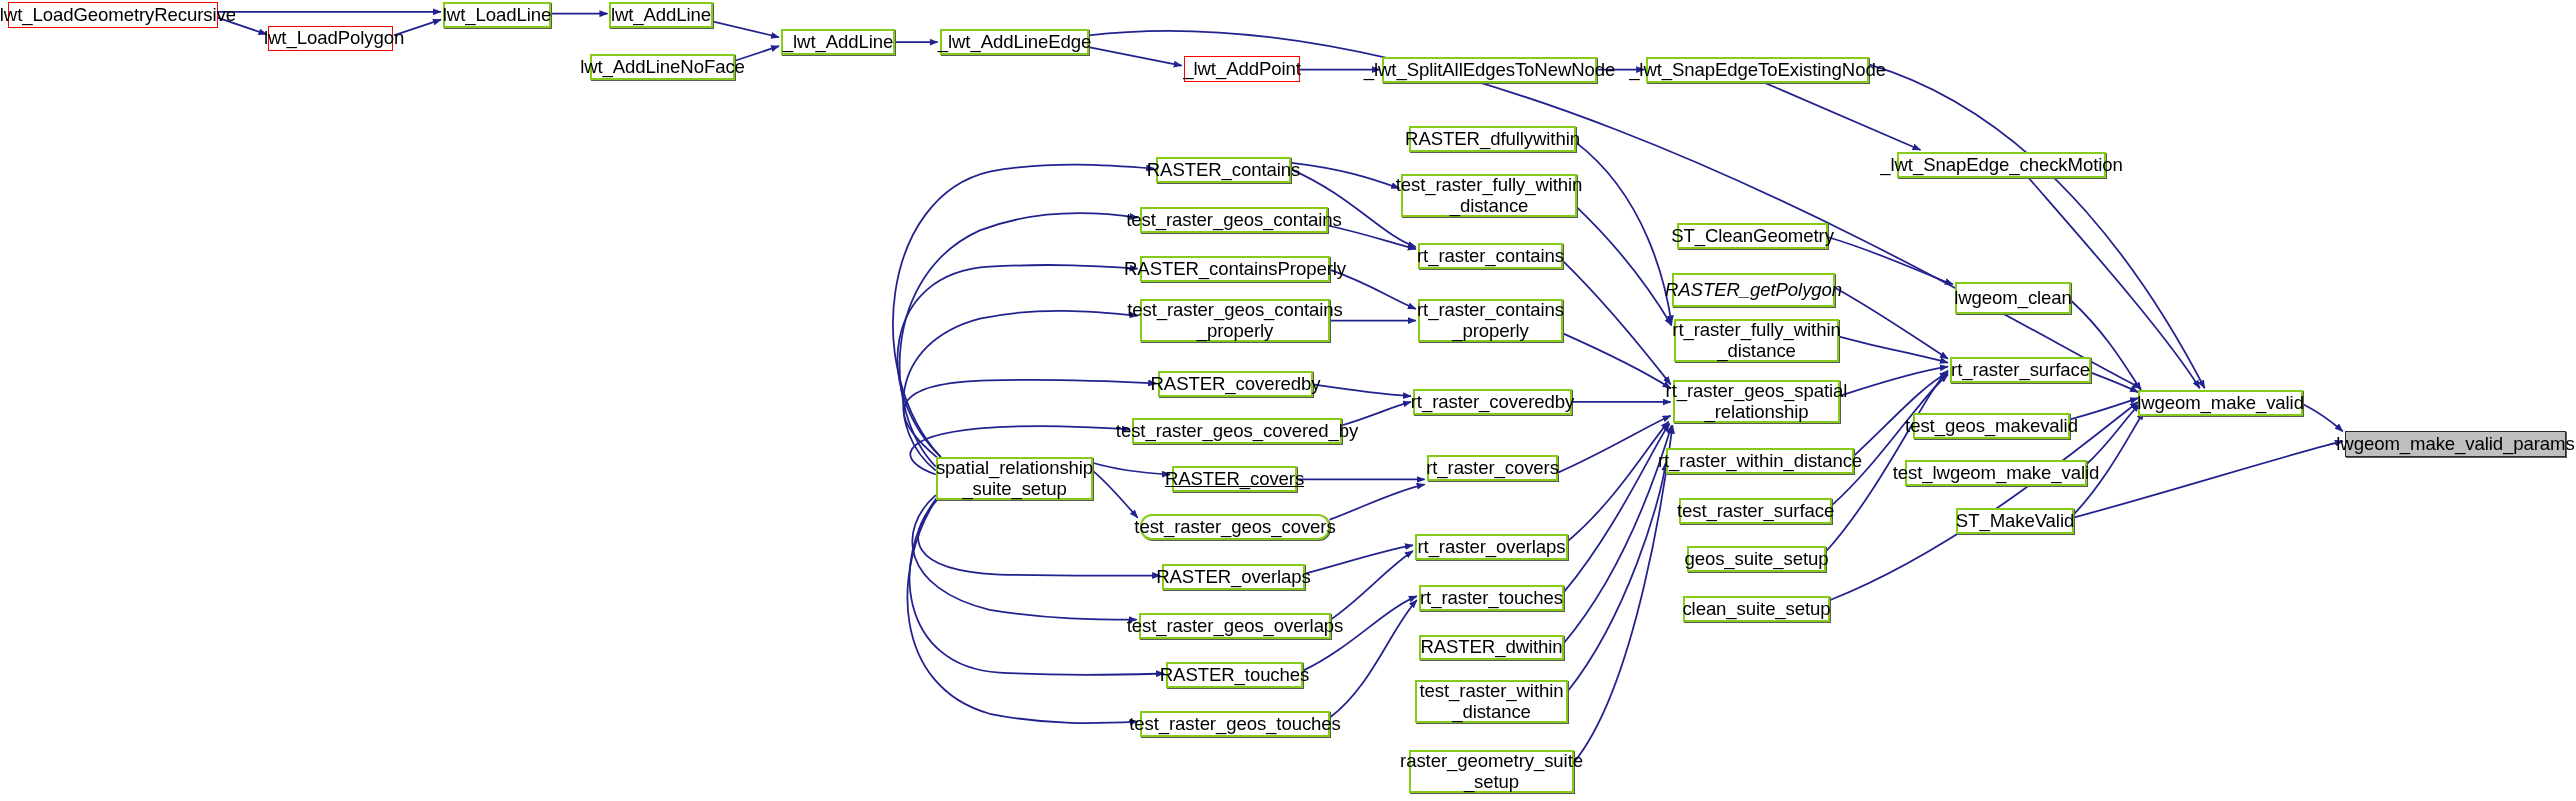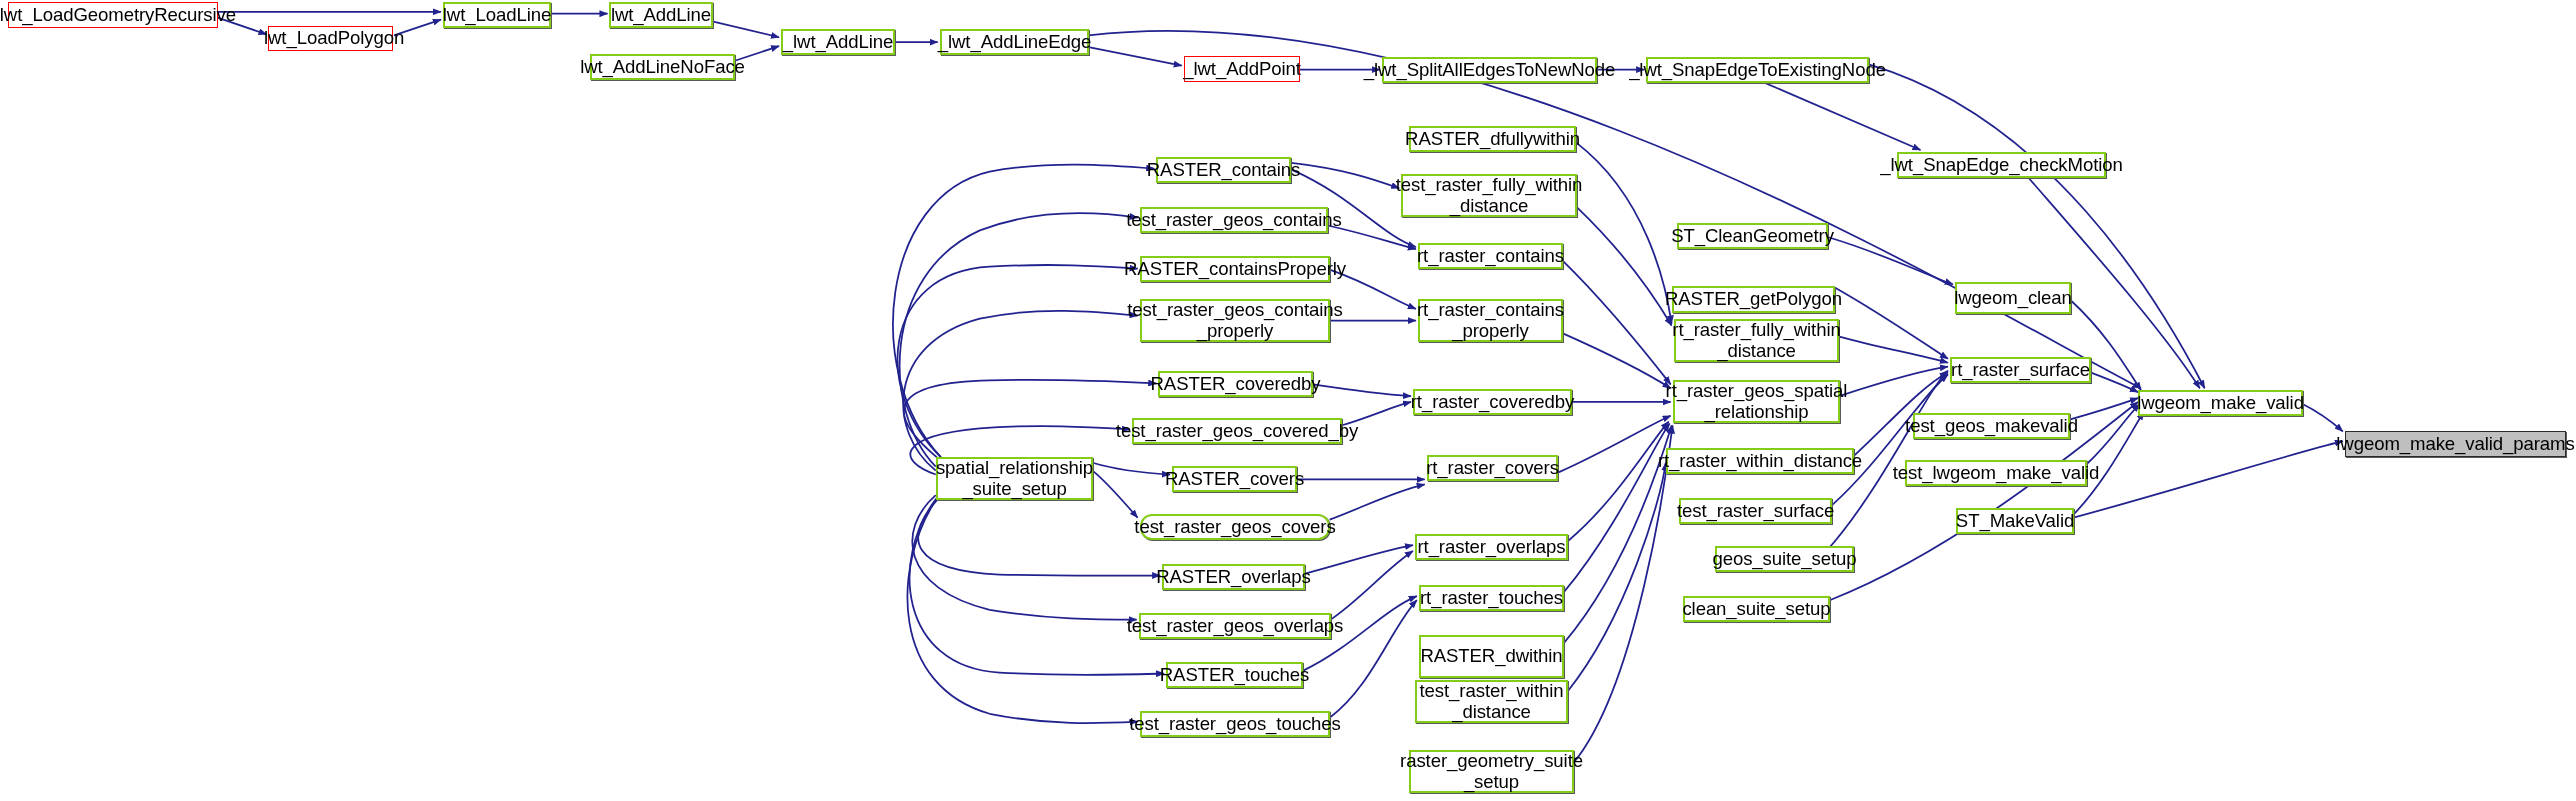--- a/index.html
+++ b/index.html
@@ -140,53 +140,53 @@
       <div class="node" style="left: 1646px; top: 57px; width: 223px; height: 25.5px;">_lwt_SnapEdgeToExistingNode</div>
       <div class="node" style="left: 1897px; top: 152px; width: 209px; height: 25.5px;">_lwt_SnapEdge_checkMotion</div>
       <div class="node" style="left: 1409px; top: 126px; width: 167px; height: 25.5px;">RASTER_dfullywithin</div>
       <div class="node" style="left: 1156px; top: 157px; width: 135px; height: 25.5px;">RASTER_contains</div>
       <div class="node" style="left: 1401px; top: 174px; width: 176px; height: 43px;">test_raster_fully_within
 _distance</div>
       <div class="node" style="left: 1140px; top: 207px; width: 188px; height: 25.5px;">test_raster_geos_contains</div>
       <div class="node" style="left: 1677px; top: 223px; width: 151px; height: 25.5px;">ST_CleanGeometry</div>
       <div class="node" style="left: 1418px; top: 243px; width: 145px; height: 25.5px;">rt_raster_contains</div>
       <div class="node" style="left: 1140px; top: 256px; width: 190px; height: 25.5px;">RASTER_containsProperly</div>
-      <div class="node" style="left: 1672px; top: 286px; width: 163px; height: 27px;">RASTER_getPolygon</div>
+      <div class="node" style="left: 1672px; top: 273px; width: 163px; height: 34px; font-style: italic;">RASTER_getPolygon</div>
       <div class="node" style="left: 1955px; top: 282px; width: 116px; height: 32px;">lwgeom_clean</div>
       <div class="node" style="left: 1140px; top: 299px; width: 190px; height: 43px;">test_raster_geos_contains
 _properly</div>
       <div class="node" style="left: 1418px; top: 299px; width: 145px; height: 43px;">rt_raster_contains
 _properly</div>
       <div class="node" style="left: 1674px; top: 319px; width: 165px; height: 43px;">rt_raster_fully_within
 _distance</div>
       <div class="node" style="left: 1950px; top: 357px; width: 141px; height: 25.5px;">rt_raster_surface</div>
       <div class="node" style="left: 1158px; top: 371px; width: 155px; height: 25.5px;">RASTER_coveredby</div>
       <div class="node" style="left: 1413px; top: 389px; width: 159px; height: 25.5px;">rt_raster_coveredby</div>
       <div class="node" style="left: 1673px; top: 380px; width: 167px; height: 43px;">rt_raster_geos_spatial
 _relationship</div>
       <div class="node" style="left: 2138px; top: 390px; width: 165px; height: 25.5px;">lwgeom_make_valid</div>
       <div class="node" style="left: 1132px; top: 418px; width: 210px; height: 25.5px;">test_raster_geos_covered_by</div>
       <div class="node" style="left: 1913px; top: 413px; width: 157px; height: 25.5px;">test_geos_makevalid</div>
       <div class="node" style="left: 936px; top: 457px; width: 157px; height: 43px;">spatial_relationship
 _suite_setup</div>
       <div class="node" style="left: 1666px; top: 448px; width: 188px; height: 25.5px;">rt_raster_within_distance</div>
       <div class="node current" style="left: 2345px; top: 431px; width: 221px; height: 25.5px;">lwgeom_make_valid_params</div>
       <div class="node" style="left: 1905px; top: 460px; width: 182px; height: 25.5px;">test_lwgeom_make_valid</div>
-      <div class="node" style="left: 1172px; top: 466px; width: 125px; height: 25.5px;">RASTER_covers</div>
+      <div class="node" style="left: 1172px; top: 466px; width: 125px; height: 25.5px; text-decoration: underline;">RASTER_covers</div>
       <div class="node" style="left: 1427px; top: 455px; width: 131px; height: 25.5px;">rt_raster_covers</div>
       <div class="node" style="left: 1679px; top: 498px; width: 153px; height: 25.5px;">test_raster_surface</div>
       <div class="node" style="left: 1956px; top: 508px; width: 118px; height: 25.5px;">ST_MakeValid</div>
       <div class="node" style="left: 1140px; top: 514px; width: 190px; height: 25.5px; border-radius: 12px;">test_raster_geos_covers</div>
       <div class="node" style="left: 1415px; top: 534px; width: 153px; height: 25.5px;">rt_raster_overlaps</div>
-      <div class="node" style="left: 1687px; top: 546px; width: 139px; height: 25.5px; margin-left: 28px;">geos_suite_setup</div>
+      <div class="node" style="left: 1687px; top: 546px; width: 139px; height: 25.5px;">geos_suite_setup</div>
       <div class="node" style="left: 1162px; top: 564px; width: 143px; height: 25.5px;">RASTER_overlaps</div>
       <div class="node" style="left: 1419px; top: 585px; width: 145px; height: 25.5px;">rt_raster_touches</div>
       <div class="node" style="left: 1683px; top: 596px; width: 147px; height: 25.5px;">clean_suite_setup</div>
       <div class="node" style="left: 1139px; top: 613px; width: 192px; height: 25.5px;">test_raster_geos_overlaps</div>
-      <div class="node" style="left: 1419px; top: 635px; width: 145px; height: 43px;">RASTER_dwithin</div>
+      <div class="node" style="left: 1419px; top: 635px; width: 145px; height: 25px;">RASTER_dwithin</div>
       <div class="node" style="left: 1166px; top: 662px; width: 137px; height: 25.5px;">RASTER_touches</div>
       <div class="node" style="left: 1415px; top: 680px; width: 153px; height: 43px;">test_raster_within
 _distance</div>
       <div class="node" style="left: 1140px; top: 711px; width: 190px; height: 25.5px;">test_raster_geos_touches</div>
       <div class="node" style="left: 1409px; top: 750px; width: 165px; height: 43px;">raster_geometry_suite
 _setup</div>
     </div>
 </div>
 
 

